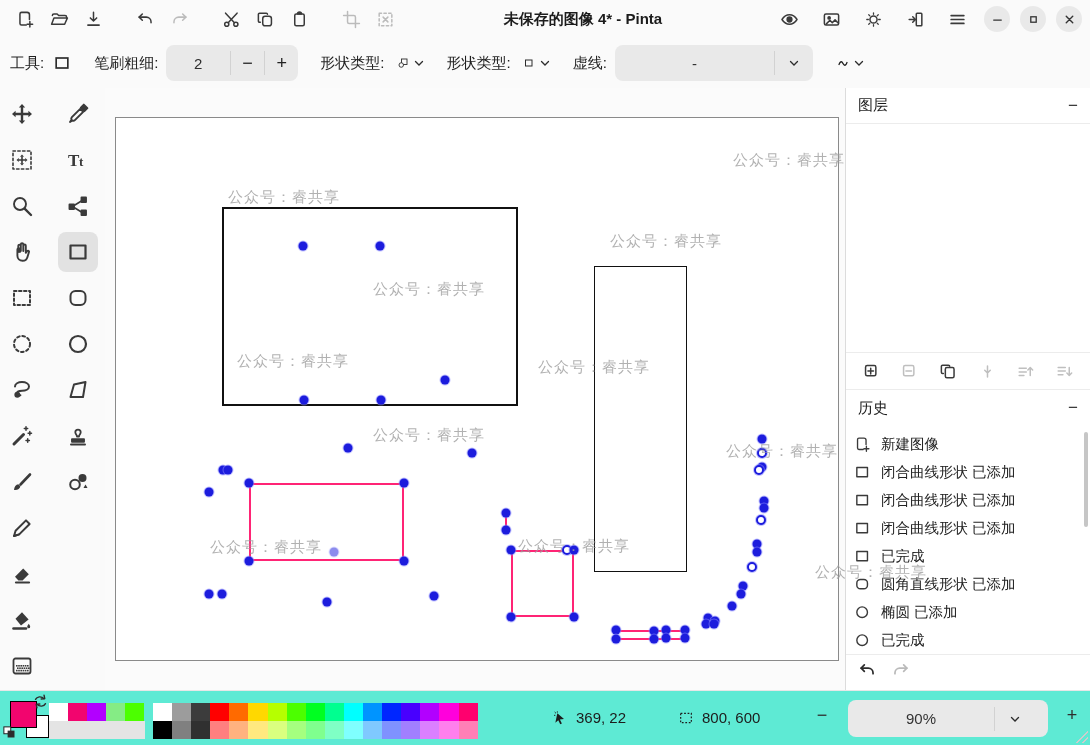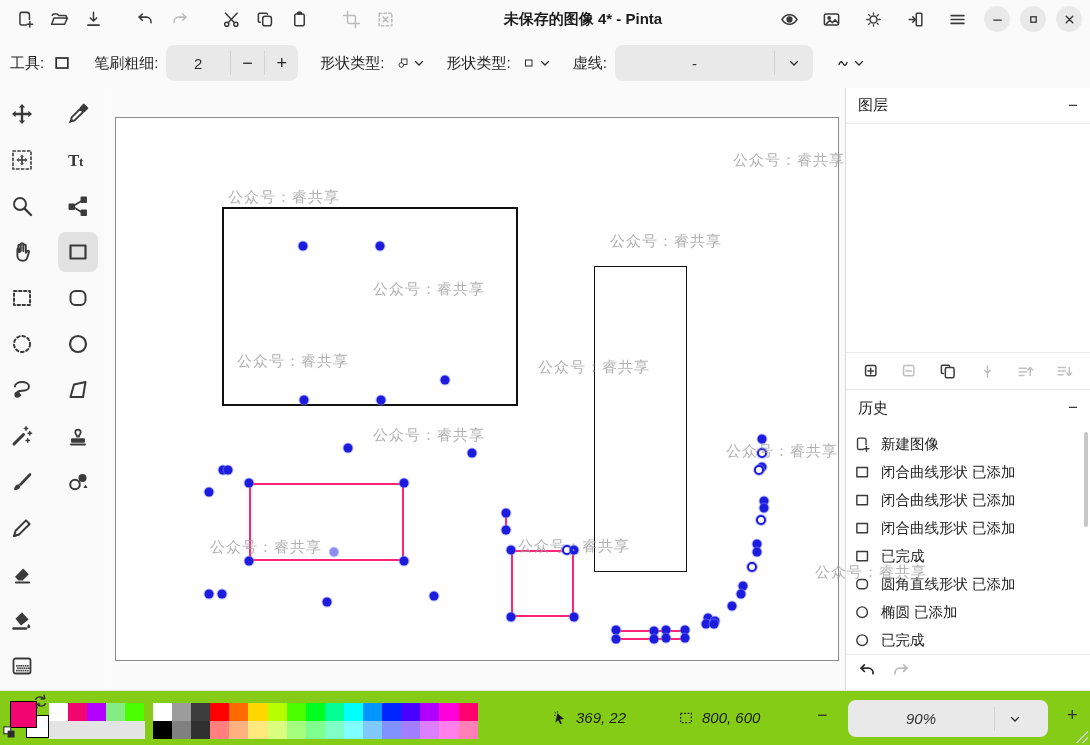--- a/index.html
+++ b/index.html
@@ -75,22 +75,22 @@
     display:flex; align-items:center; justify-content:space-around; padding:0 6px; flex:0 0 auto; }
   .lbtns .tb-btn { width:30px; }
   .hist-list { flex:0 0 auto; height:228px; padding:4px 0 0 8px; position:relative; overflow:hidden; }
   .hist-item { height:28px; display:flex; align-items:center; font-size:14.5px; color:#222; }
   .hist-item svg { width:17px; height:17px; margin-right:10px; flex:0 0 auto; }
   .hscroll { position:absolute; right:2px; top:6px; width:4px; height:95px; border-radius:2px; background:#c6c6c6; }
   .undo-row { height:36px; border-top:1px solid #ececec; display:flex; align-items:center; padding:0 12px; gap:14px; flex:0 0 auto; margin-top:auto; }
   .undo-row svg { width:19px; height:19px; }
 
   
-  .bottombar { position:absolute; left:0; top:690px; width:1090px; height:55px; background:#84cc16;
-    border-top:1px solid #e7e7e7;font-style:italic; }
+  .bottombar { position:absolute; left:0; top:690px; width:1090px; height:55px; background:#5eead4;
+    border-top:1px solid #e7e7e7; }
   .colorwidget { position:absolute; left:2px; top:4px; width:48px; height:48px; }
   .swatch { position:absolute; border:1.6px solid #000; }
   .swatch.sec { left:24px; top:20px; width:23px; height:23px; background:#ffffff; }
   .swatch.pri { left:8px; top:6px; width:27px; height:27px; }
   .swap-ic { position:absolute; left:30px; top:-2px; }
   .swap-ic svg { width:17px; height:17px; }
   .reset-ic { position:absolute; left:0px; top:30px; }
   .reset-ic svg { width:15px; height:15px; }
   .pal { position:absolute; top:12px; display:flex; flex-wrap:wrap; }
   .pal .c { width:19.1px; height:18px; }

